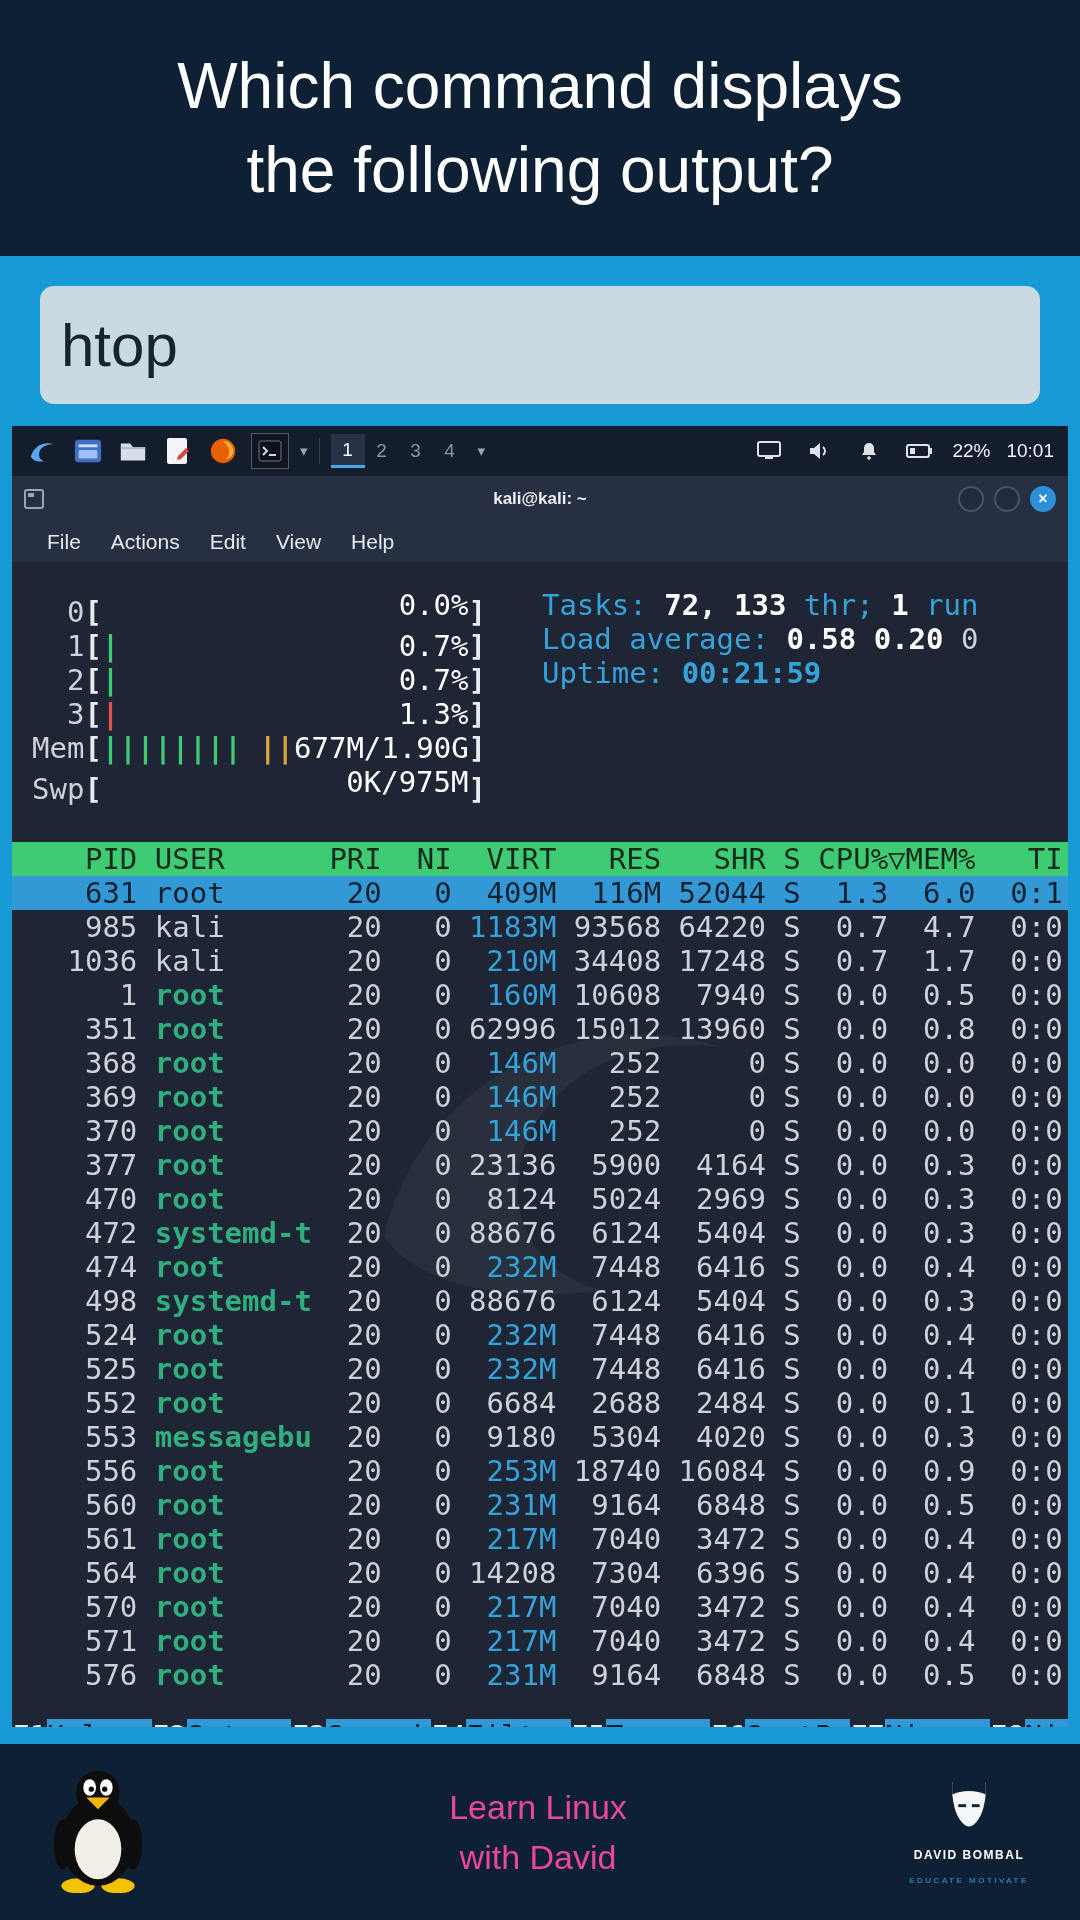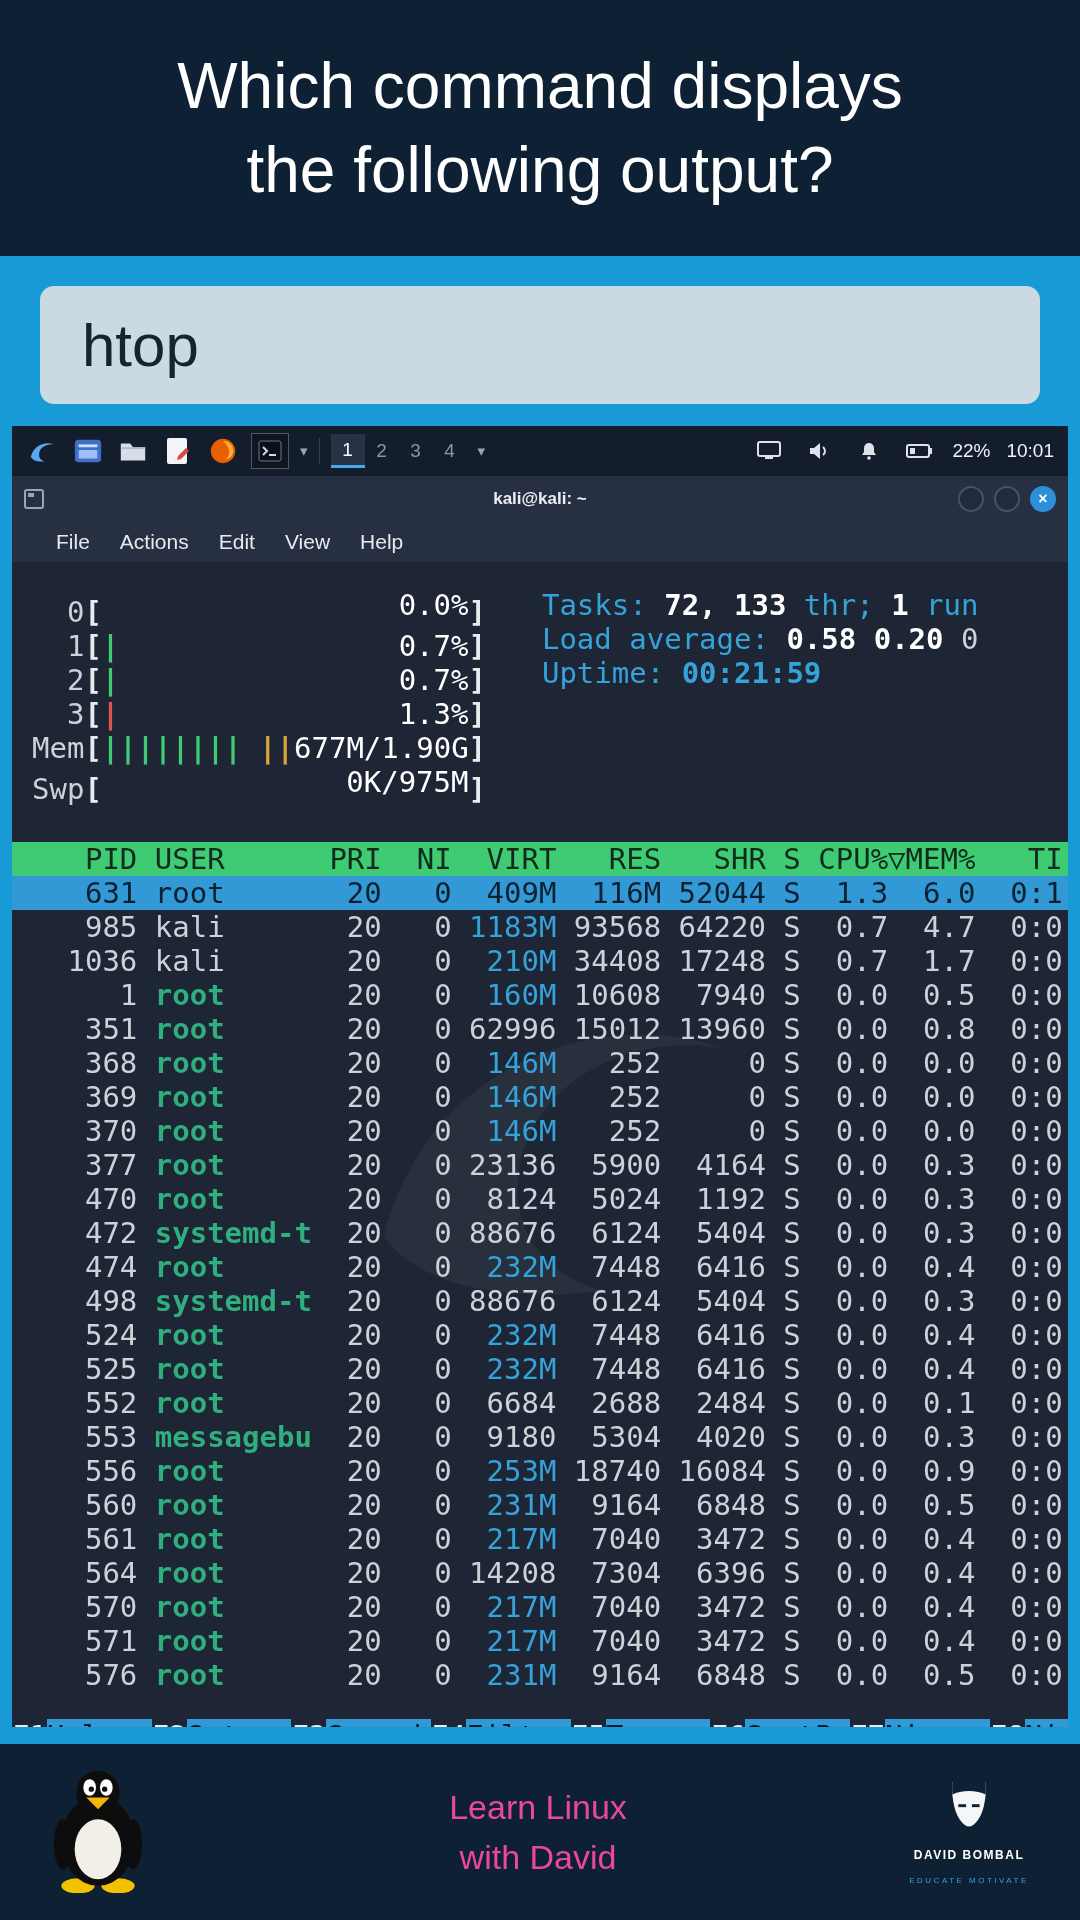--- a/index.html
+++ b/index.html
@@ -3,21 +3,21 @@
 <meta charset="utf-8">
 <style>
   html,body{margin:0;padding:0;background:#0e2033;}
   .page{width:1080px;height:1920px;position:relative;overflow:hidden;background:#189ad6;font-family:"Liberation Sans",sans-serif;}
 
   
   .quiz-header{height:256px;background:#0e2033;display:flex;flex-direction:column;justify-content:center;align-items:center;color:#ffffff;}
   .quiz-header .line{font-size:64px;line-height:84px;text-align:center;}
 
   
-  .answer-box{margin:30px 40px 0 40px;height:118px;background:#c9dae1;border-radius:14px;display:flex;align-items:center;padding-left:42px;}
+  .answer-box{margin:30px 40px 0 40px;height:118px;background:#c9dae1;border-radius:14px;display:flex;align-items:center;padding-left:21px;}
   .answer-box .answer-text{font-size:60px;color:#16242e;}
 
   
   .screenshot{margin:22px 12px 0 12px;height:1301px;background:#141d2c;overflow:hidden;}
 
   
   .taskbar{height:50px;background:#141d2c;display:flex;align-items:center;padding:0 14px;gap:11px;color:#dfe3e9;}
   .tb-icon{display:flex;align-items:center;justify-content:center;width:34px;height:34px;}
   .term-launcher{width:36px;height:34px;border:1px solid #4b586e;background:#10151f;display:flex;align-items:center;justify-content:center;}
   .chev{color:#9aa6b8;font-size:15px;}
@@ -31,21 +31,21 @@
   
   .titlebar{height:46px;background:#272f42;display:flex;align-items:center;position:relative;padding:0 12px;}
   .mini-icon{width:20px;height:20px;border:2px solid #9aa5b8;border-radius:3px;box-sizing:border-box;position:relative;}
   .mini-icon::after{content:"";position:absolute;left:2px;top:2px;width:6px;height:4px;background:#9aa5b8;}
   .titlebar-title{position:absolute;left:0;right:0;text-align:center;color:#eceef2;font-weight:bold;font-size:17px;}
   .win-buttons{margin-left:auto;display:flex;gap:10px;z-index:1;}
   .circle{width:26px;height:26px;border-radius:50%;box-sizing:border-box;}
   .circle.dim{background:#222b3d;border:2px solid #46526b;}
   .circle.close{background:#2e8fd8;display:flex;align-items:center;justify-content:center;color:#ffffff;font-size:16px;font-weight:bold;}
 
-  .menubar{height:40px;background:#272f42;display:flex;align-items:center;gap:30px;padding:0 44px;}
+  .menubar{height:40px;background:#272f42;display:flex;align-items:center;gap:30px;padding:0 35px;}
   .menu-item{color:#e6e9ee;font-size:21px;}
 
   
   .terminal{height:1165px;background:#1e2534;font-family:"DejaVu Sans Mono",monospace;font-size:29px;line-height:34px;color:#ced2d8;display:flex;flex-direction:column;padding-top:26px;position:relative;overflow:hidden;}
   .watermark{position:absolute;left:330px;top:380px;opacity:0.045;}
   .top-area{display:flex;padding-left:20px;position:relative;z-index:1;}
   .meter-line{white-space:pre;}
   .m-label{display:inline-block;width:3ch;text-align:right;color:#ced2d8;}
   .m-bracket{color:#e8ebef;font-weight:bold;}
   .m-inner{display:inline-flex;width:21ch;justify-content:space-between;}
@@ -222,21 +222,21 @@
             <div class="trow thead"><span class="cell">  PID </span><span class="cell">USER      </span><span class="cell">PRI </span><span class="cell"> NI </span><span class="cell"> VIRT </span><span class="cell">  RES </span><span class="cell">  SHR </span><span class="cell">S </span><span class="cell">CPU%▽</span><span class="cell">MEM% </span><span class="cell">  TI</span></div>
             <div class="trow selected"><span class="cell">  631 </span><span class="cell c-green">root      </span><span class="cell"> 20 </span><span class="cell">  0 </span><span class="cell c-cyan"> 409M </span><span class="cell c-cyan"> 116M </span><span class="cell">52044 </span><span class="cell">S </span><span class="cell"> 1.3 </span><span class="cell"> 6.0 </span><span class="cell"> 0:1</span></div>
             <div class="trow"><span class="cell">  985 </span><span class="cell">kali      </span><span class="cell"> 20 </span><span class="cell">  0 </span><span class="cell c-cyan">1183M </span><span class="cell">93568 </span><span class="cell">64220 </span><span class="cell">S </span><span class="cell"> 0.7 </span><span class="cell"> 4.7 </span><span class="cell"> 0:0</span></div>
             <div class="trow"><span class="cell"> 1036 </span><span class="cell">kali      </span><span class="cell"> 20 </span><span class="cell">  0 </span><span class="cell c-cyan"> 210M </span><span class="cell">34408 </span><span class="cell">17248 </span><span class="cell">S </span><span class="cell"> 0.7 </span><span class="cell"> 1.7 </span><span class="cell"> 0:0</span></div>
             <div class="trow"><span class="cell">    1 </span><span class="cell c-green">root      </span><span class="cell"> 20 </span><span class="cell">  0 </span><span class="cell c-cyan"> 160M </span><span class="cell">10608 </span><span class="cell"> 7940 </span><span class="cell">S </span><span class="cell"> 0.0 </span><span class="cell"> 0.5 </span><span class="cell"> 0:0</span></div>
             <div class="trow"><span class="cell">  351 </span><span class="cell c-green">root      </span><span class="cell"> 20 </span><span class="cell">  0 </span><span class="cell">62996 </span><span class="cell">15012 </span><span class="cell">13960 </span><span class="cell">S </span><span class="cell"> 0.0 </span><span class="cell"> 0.8 </span><span class="cell"> 0:0</span></div>
             <div class="trow"><span class="cell">  368 </span><span class="cell c-green">root      </span><span class="cell"> 20 </span><span class="cell">  0 </span><span class="cell c-cyan"> 146M </span><span class="cell">  252 </span><span class="cell">    0 </span><span class="cell">S </span><span class="cell"> 0.0 </span><span class="cell"> 0.0 </span><span class="cell"> 0:0</span></div>
             <div class="trow"><span class="cell">  369 </span><span class="cell c-green">root      </span><span class="cell"> 20 </span><span class="cell">  0 </span><span class="cell c-cyan"> 146M </span><span class="cell">  252 </span><span class="cell">    0 </span><span class="cell">S </span><span class="cell"> 0.0 </span><span class="cell"> 0.0 </span><span class="cell"> 0:0</span></div>
             <div class="trow"><span class="cell">  370 </span><span class="cell c-green">root      </span><span class="cell"> 20 </span><span class="cell">  0 </span><span class="cell c-cyan"> 146M </span><span class="cell">  252 </span><span class="cell">    0 </span><span class="cell">S </span><span class="cell"> 0.0 </span><span class="cell"> 0.0 </span><span class="cell"> 0:0</span></div>
             <div class="trow"><span class="cell">  377 </span><span class="cell c-green">root      </span><span class="cell"> 20 </span><span class="cell">  0 </span><span class="cell">23136 </span><span class="cell"> 5900 </span><span class="cell"> 4164 </span><span class="cell">S </span><span class="cell"> 0.0 </span><span class="cell"> 0.3 </span><span class="cell"> 0:0</span></div>
-            <div class="trow"><span class="cell">  470 </span><span class="cell c-green">root      </span><span class="cell"> 20 </span><span class="cell">  0 </span><span class="cell"> 8124 </span><span class="cell"> 5024 </span><span class="cell"> 1192 </span><span class="cell">S </span><span class="cell"> 0.0 </span><span class="cell"> 0.3 </span><span class="cell"> 0:0</span></div>
+            <div class="trow"><span class="cell">  470 </span><span class="cell c-green">root      </span><span class="cell"> 20 </span><span class="cell">  0 </span><span class="cell"> 8124 </span><span class="cell"> 5024 </span><span class="cell"> 2969 </span><span class="cell">S </span><span class="cell"> 0.0 </span><span class="cell"> 0.3 </span><span class="cell"> 0:0</span></div>
             <div class="trow"><span class="cell">  472 </span><span class="cell c-green">systemd-t </span><span class="cell"> 20 </span><span class="cell">  0 </span><span class="cell">88676 </span><span class="cell"> 6124 </span><span class="cell"> 5404 </span><span class="cell">S </span><span class="cell"> 0.0 </span><span class="cell"> 0.3 </span><span class="cell"> 0:0</span></div>
             <div class="trow"><span class="cell">  474 </span><span class="cell c-green">root      </span><span class="cell"> 20 </span><span class="cell">  0 </span><span class="cell c-cyan"> 232M </span><span class="cell"> 7448 </span><span class="cell"> 6416 </span><span class="cell">S </span><span class="cell"> 0.0 </span><span class="cell"> 0.4 </span><span class="cell"> 0:0</span></div>
             <div class="trow"><span class="cell">  498 </span><span class="cell c-green">systemd-t </span><span class="cell"> 20 </span><span class="cell">  0 </span><span class="cell">88676 </span><span class="cell"> 6124 </span><span class="cell"> 5404 </span><span class="cell">S </span><span class="cell"> 0.0 </span><span class="cell"> 0.3 </span><span class="cell"> 0:0</span></div>
             <div class="trow"><span class="cell">  524 </span><span class="cell c-green">root      </span><span class="cell"> 20 </span><span class="cell">  0 </span><span class="cell c-cyan"> 232M </span><span class="cell"> 7448 </span><span class="cell"> 6416 </span><span class="cell">S </span><span class="cell"> 0.0 </span><span class="cell"> 0.4 </span><span class="cell"> 0:0</span></div>
             <div class="trow"><span class="cell">  525 </span><span class="cell c-green">root      </span><span class="cell"> 20 </span><span class="cell">  0 </span><span class="cell c-cyan"> 232M </span><span class="cell"> 7448 </span><span class="cell"> 6416 </span><span class="cell">S </span><span class="cell"> 0.0 </span><span class="cell"> 0.4 </span><span class="cell"> 0:0</span></div>
             <div class="trow"><span class="cell">  552 </span><span class="cell c-green">root      </span><span class="cell"> 20 </span><span class="cell">  0 </span><span class="cell"> 6684 </span><span class="cell"> 2688 </span><span class="cell"> 2484 </span><span class="cell">S </span><span class="cell"> 0.0 </span><span class="cell"> 0.1 </span><span class="cell"> 0:0</span></div>
             <div class="trow"><span class="cell">  553 </span><span class="cell c-green">messagebu </span><span class="cell"> 20 </span><span class="cell">  0 </span><span class="cell"> 9180 </span><span class="cell"> 5304 </span><span class="cell"> 4020 </span><span class="cell">S </span><span class="cell"> 0.0 </span><span class="cell"> 0.3 </span><span class="cell"> 0:0</span></div>
             <div class="trow"><span class="cell">  556 </span><span class="cell c-green">root      </span><span class="cell"> 20 </span><span class="cell">  0 </span><span class="cell c-cyan"> 253M </span><span class="cell">18740 </span><span class="cell">16084 </span><span class="cell">S </span><span class="cell"> 0.0 </span><span class="cell"> 0.9 </span><span class="cell"> 0:0</span></div>
             <div class="trow"><span class="cell">  560 </span><span class="cell c-green">root      </span><span class="cell"> 20 </span><span class="cell">  0 </span><span class="cell c-cyan"> 231M </span><span class="cell"> 9164 </span><span class="cell"> 6848 </span><span class="cell">S </span><span class="cell"> 0.0 </span><span class="cell"> 0.5 </span><span class="cell"> 0:0</span></div>
             <div class="trow"><span class="cell">  561 </span><span class="cell c-green">root      </span><span class="cell"> 20 </span><span class="cell">  0 </span><span class="cell c-cyan"> 217M </span><span class="cell"> 7040 </span><span class="cell"> 3472 </span><span class="cell">S </span><span class="cell"> 0.0 </span><span class="cell"> 0.4 </span><span class="cell"> 0:0</span></div>

